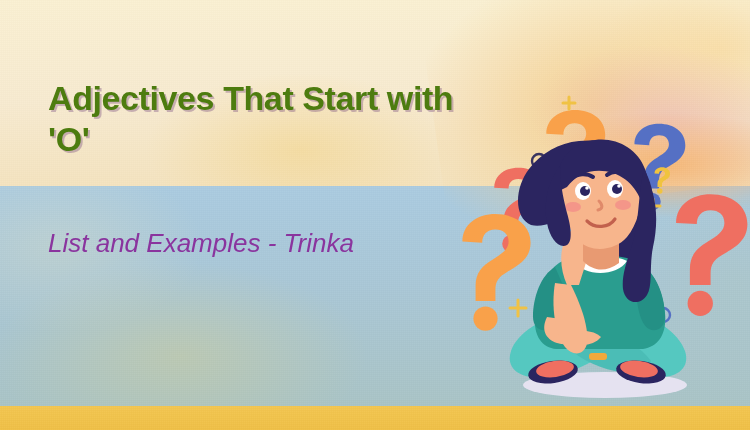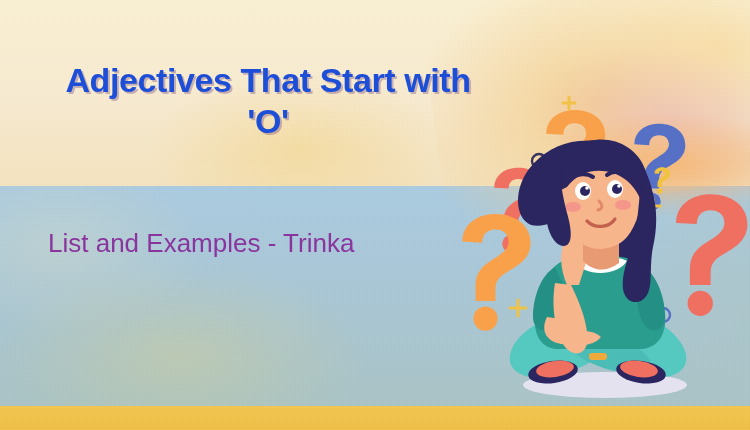--- a/index.html
+++ b/index.html
@@ -66,37 +66,37 @@
     position:absolute; inset:0;
     opacity:.35;
     background-image:
       repeating-linear-gradient(0deg, rgba(255,255,255,.05) 0 1px, rgba(0,0,0,.02) 1px 2px),
       repeating-linear-gradient(90deg, rgba(255,255,255,.05) 0 1px, rgba(0,0,0,.02) 1px 2px);
     pointer-events:none;
   }
 
   
   .title {
-    position:absolute; left:48px; top:60px;
+    position:absolute; left:48px; top:78px;
     width:440px;
     font-size:34px;
     font-weight:bold;
     line-height:1.20;
     letter-spacing:-0.4px;
-    color:#1d4ed8;
+    color:#4d7c0f;
     text-shadow:2px 2px 0 rgba(90,40,110,.30);
-    text-align:center;
   }
   .subtitle {
     position:absolute; left:48px; top:226px;
     width:330px;
     font-size:26px;
     font-weight:normal;
     line-height:1.32;
     color:#8a349e;
+    font-style:italic;
   }
 
   
   .illus { position:absolute; left:455px; top:95px; width:295px; height:315px; }
   .illus svg { display:block; width:295px; height:315px; }
 </style>
 </head>
 <body>
 
 <div class="banner">

